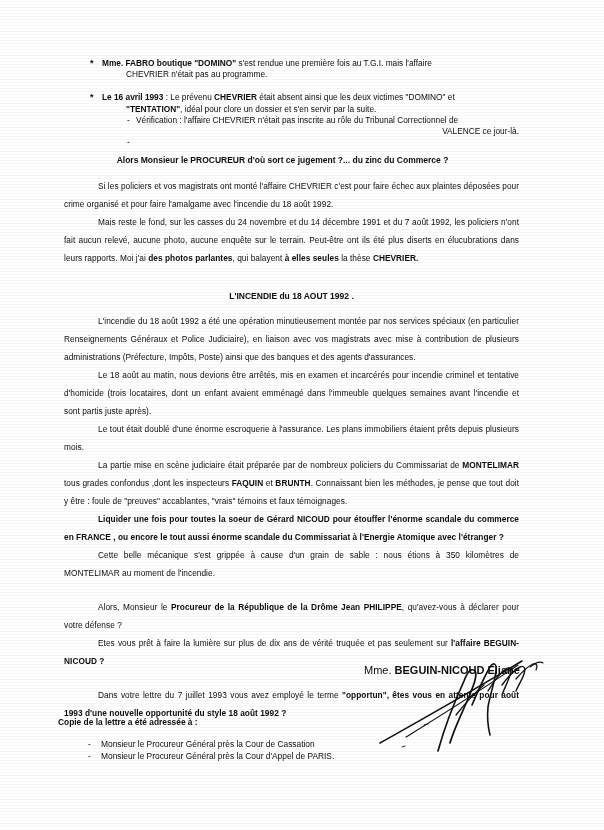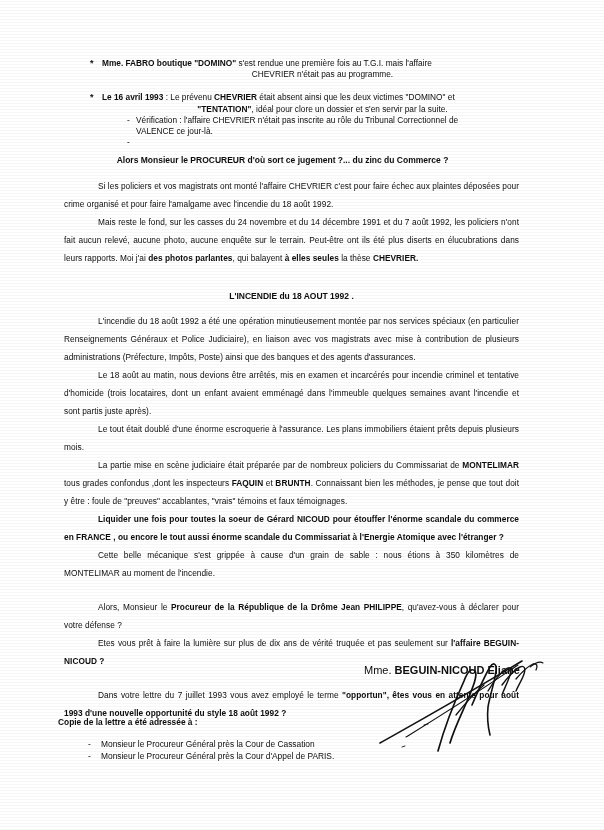--- a/index.html
+++ b/index.html
@@ -56,38 +56,37 @@
   .star-item .star {
     position: absolute;
     left: 26px;
     top: 0px;
     font-size: 9px;
     font-weight: bold;
   }
   .star-item .cont {
     display: block;
     padding-left: 24px;
-    text-align: center;
   }
   
   .dash-item {
     position: relative;
     padding-left: 72px;
     font-size: 8.3px;
     line-height: 11.2px;
     margin: 0;
     text-align: left;
   }
   .dash-item .dash {
     position: absolute;
     left: 63px;
     top: 0;
     font-size: 8.3px;
   }
-  .dash-item .cont { display: block; }
+  .dash-item .cont { display: block; text-align: right; }
 
   
   .center-head {
     font-size: 8.5px;
     font-weight: bold;
     text-align: center;
     line-height: 11.5px;
     margin: 2px;
   }
   .center-head.shift-left { padding-right: 18px; }

